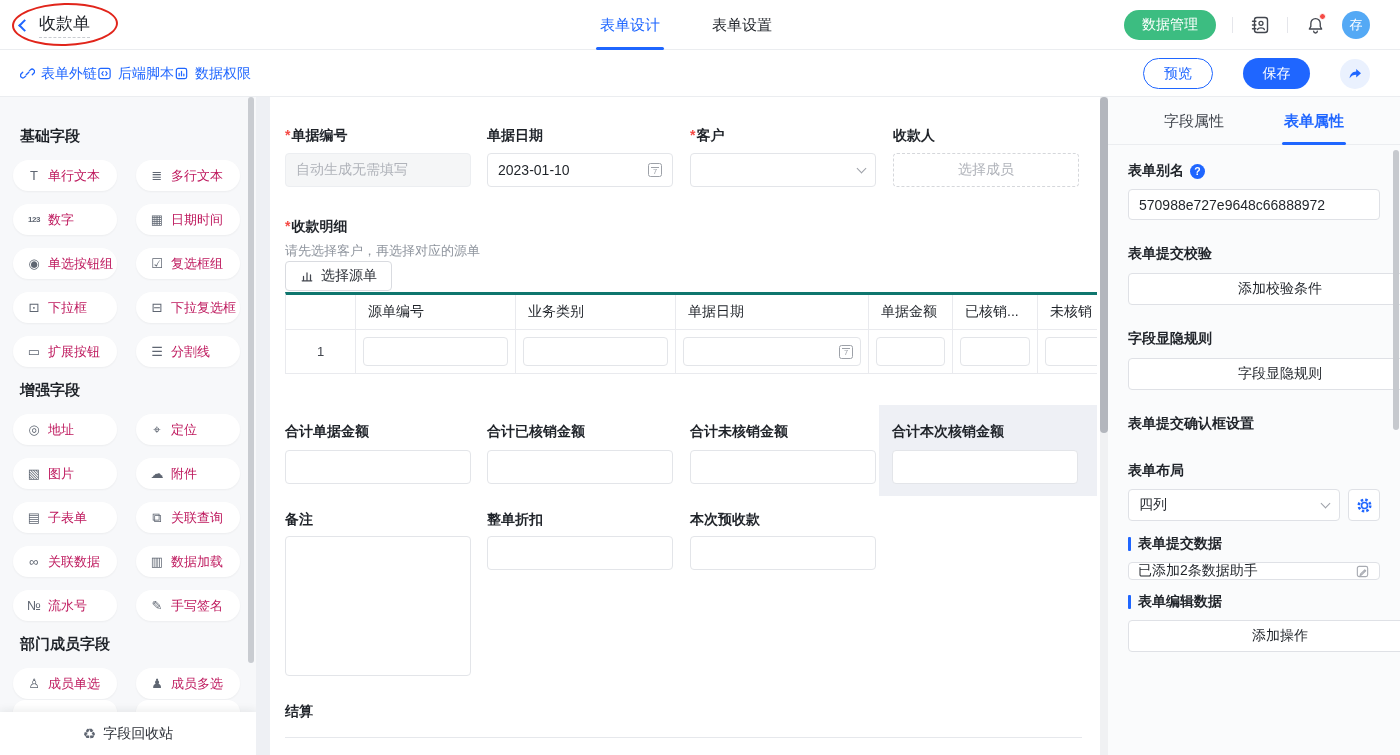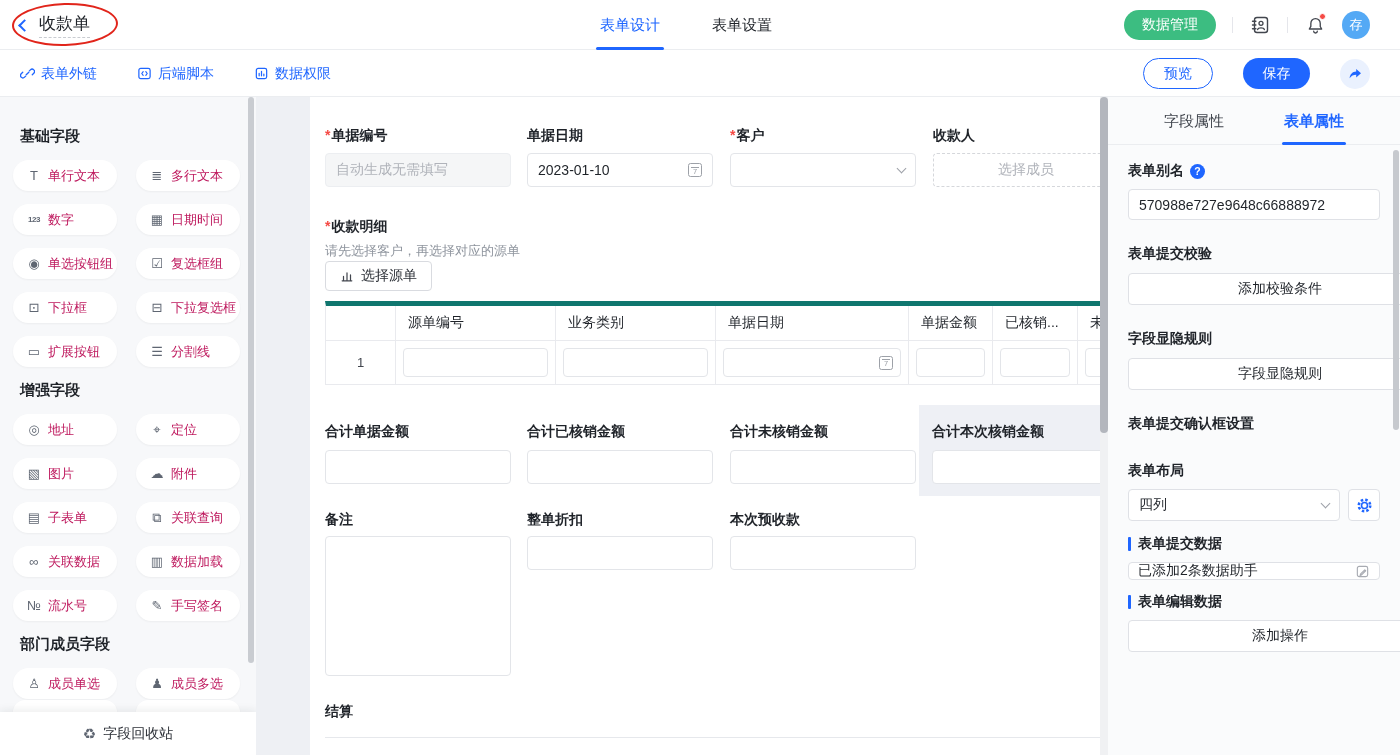--- a/index.html
+++ b/index.html
@@ -19,21 +19,21 @@
   .tb-tab.active::after { content:""; position:absolute; left:0; right:0; bottom:0; height:3px; background:#1f66ff; border-radius:2px; }
   .tb-right { position:absolute; right:30px; top:0; height:50px; display:flex; align-items:center; gap:16px; }
   .btn-green { height:30px; padding:0 18px; background:#3cbd81; color:#fff; font-size:14px; border:none; border-radius:15px; cursor:pointer; }
   .v-div { width:1px; height:16px; background:#e5e6eb; }
   .icon-btn { width:22px; height:22px; display:flex; align-items:center; justify-content:center; cursor:pointer; position:relative; }
   .red-dot { position:absolute; right:0px; top:-1px; width:7px; height:7px; background:#f54a45; border:1.5px solid #fff; border-radius:50%; }
   .avatar { width:28px; height:28px; border-radius:50%; background:#54a9f5; color:#fff; font-size:13px; display:flex; align-items:center; justify-content:center; cursor:pointer; }
 
   
   .toolbar { position:absolute; left:0; top:50px; width:1400px; height:47px; background:#fff; border-bottom:1px solid #ebedf0; z-index:4; }
-  .tbar-links { position:absolute; left:20px; top:0; height:47px; display:flex; align-items:center; gap:40px; }
+  .tbar-links { position:absolute; left:20px; top:0; height:47px; display:flex; align-items:center; }
   .tlink { display:flex; align-items:center; gap:6px; color:#1f66ff; font-size:14px; cursor:pointer; }
   .tbar-right { position:absolute; right:30px; top:0; height:47px; display:flex; align-items:center; gap:30px; }
   .btn-preview { width:70px; height:31px; border:1px solid #1f66ff; color:#1f66ff; background:#fff; border-radius:16px; font-size:14px; cursor:pointer; }
   .btn-save { width:67px; height:31px; border:none; color:#fff; background:#1f66ff; border-radius:16px; font-size:14px; cursor:pointer; }
   .share-circle { width:30px; height:30px; border-radius:50%; background:#eaf1fe; display:flex; align-items:center; justify-content:center; cursor:pointer; }
 
   
   .sidebar { position:absolute; left:0; top:97px; width:256px; height:658px; background:#f7f8fa; overflow:hidden; }
   .sb-inner { position:absolute; left:0; top:0; width:256px; padding:16px 13px 60px 13px; }
   .sec-title { font-size:15px; font-weight:700; color:#1f2329; margin:14px 7px 14px 7px; }
@@ -41,37 +41,37 @@
   .pill { height:31px; background:#fff; border-radius:16px; display:flex; align-items:center; padding:0 8px 0 13px; gap:6px; cursor:grab; box-shadow:0 1px 2px rgba(31,35,41,.05); }
   .pill-ico { width:16px; font-size:13px; color:#5f6672; text-align:center; flex:none; line-height:1; }
   .pill-ico.small-glyph { font-size:8px; font-weight:700; letter-spacing:-0.5px; }
   .pill-label { font-size:13px; color:#be185d; white-space:nowrap; }
   .pill-stub { height:12px; background:#fff; border-radius:16px 16px 0 0; box-shadow:0 1px 2px rgba(31,35,41,.05); }
   .recycle-bar { position:absolute; left:0; bottom:0; width:256px; height:43px; background:#fff; box-shadow:0 -2px 8px rgba(31,35,41,.08); display:flex; align-items:center; justify-content:center; gap:7px; font-size:14px; color:#2b2f36; cursor:pointer; z-index:3; }
   .recycle-ico { font-size:15px; color:#5f6672; }
   .sb-scroll { position:absolute; right:2px; top:0px; width:6px; height:566px; background:#c9ccd1; border-radius:3px; }
 
   
-  .canvas { position:absolute; left:270px; top:97px; width:930px; height:658px; background:#fff; overflow:hidden;margin-left:40px; }
+  .canvas { position:absolute; left:270px; top:97px; width:930px; height:658px; background:#fff; overflow:hidden; }
   .fld-label { font-size:14px; font-weight:700; color:#1f2329; white-space:nowrap; }
   .star { color:#f54a45; margin-right:1px; }
   .inp { height:34px; width:186px; border:1px solid #e3e5e9; border-radius:4px; background:#fff; display:flex; align-items:center; padding:0 10px; font-size:14px; color:#1f2329; justify-content:space-between; }
   .inp .ph { color:#b0b3ba; }
   .inp.disabled { background:#f5f6f7; border-color:#eceef1; }
   .f-block { position:absolute; width:186px; }
   .f-block .fld-label { margin-bottom:8px; }
   .member-box { height:34px; width:186px; border:1px dashed #d5d7db; border-radius:4px; display:flex; align-items:center; justify-content:center; font-size:14px; color:#b0b3ba; cursor:pointer; }
   .chev { width:7px; height:7px; border-right:1.5px solid #9da1a8; border-bottom:1.5px solid #9da1a8; transform:rotate(45deg); margin-top:-4px; flex:none; }
   .cal-ico { display:inline-block; width:14px; height:14px; border:1.3px solid #9da1a8; border-radius:2.5px; position:relative; flex:none; }
   .cal-ico::before { content:""; position:absolute; left:2px; right:2px; top:2.5px; border-top:1.3px solid #9da1a8; }
   .cal-ico::after { content:"7"; position:absolute; left:0; right:0; top:3.5px; font-size:7.5px; line-height:8px; color:#9da1a8; text-align:center; }
   .hint { font-size:13px; color:#8f959e; }
   .src-btn { height:30px; padding:0 14px; background:#fff; border:1px solid #d9dbe0; border-radius:4px; display:flex; align-items:center; gap:7px; font-size:14px; color:#2b2f36; cursor:pointer; font-family:inherit; }
 
-  .dtable { position:absolute; left:15px; top:204px; width:812px; overflow:hidden; border-top:5px solid #0f766e; border-left:1px solid #e9eaee; }
+  .dtable { position:absolute; left:15px; top:195px; width:812px; overflow:hidden; border-top:3px solid #0f766e; border-left:1px solid #e9eaee; }
   .t-head, .t-rowline { display:flex; width:950px; }
   .t-hcell { height:35px; border-right:1px solid #e9eaee; border-bottom:1px solid #e9eaee; display:flex; align-items:center; padding:0 12px; font-size:14px; color:#1f2329; flex:none; }
   .t-cell { height:44px; border-right:1px solid #e9eaee; border-bottom:1px solid #e9eaee; display:flex; align-items:center; padding:0 7px; flex:none; position:relative; }
   .t-idx { justify-content:center; font-size:13px; color:#42464e; }
   .t-inp { height:29px; width:100%; border:1px solid #e3e5e9; border-radius:4px; background:#fff; display:flex; align-items:center; justify-content:flex-end; padding:0 7px; cursor:text; }
 
   .totals { position:absolute; left:15px; top:308px; width:812px; height:91px; }
   .tot-hl { position:absolute; left:594px; top:0; width:218px; height:91px; background:#eef0f5; }
   .tot-block { position:absolute; top:18px; width:186px; }
   .tot-block .fld-label { margin-bottom:9px; }

